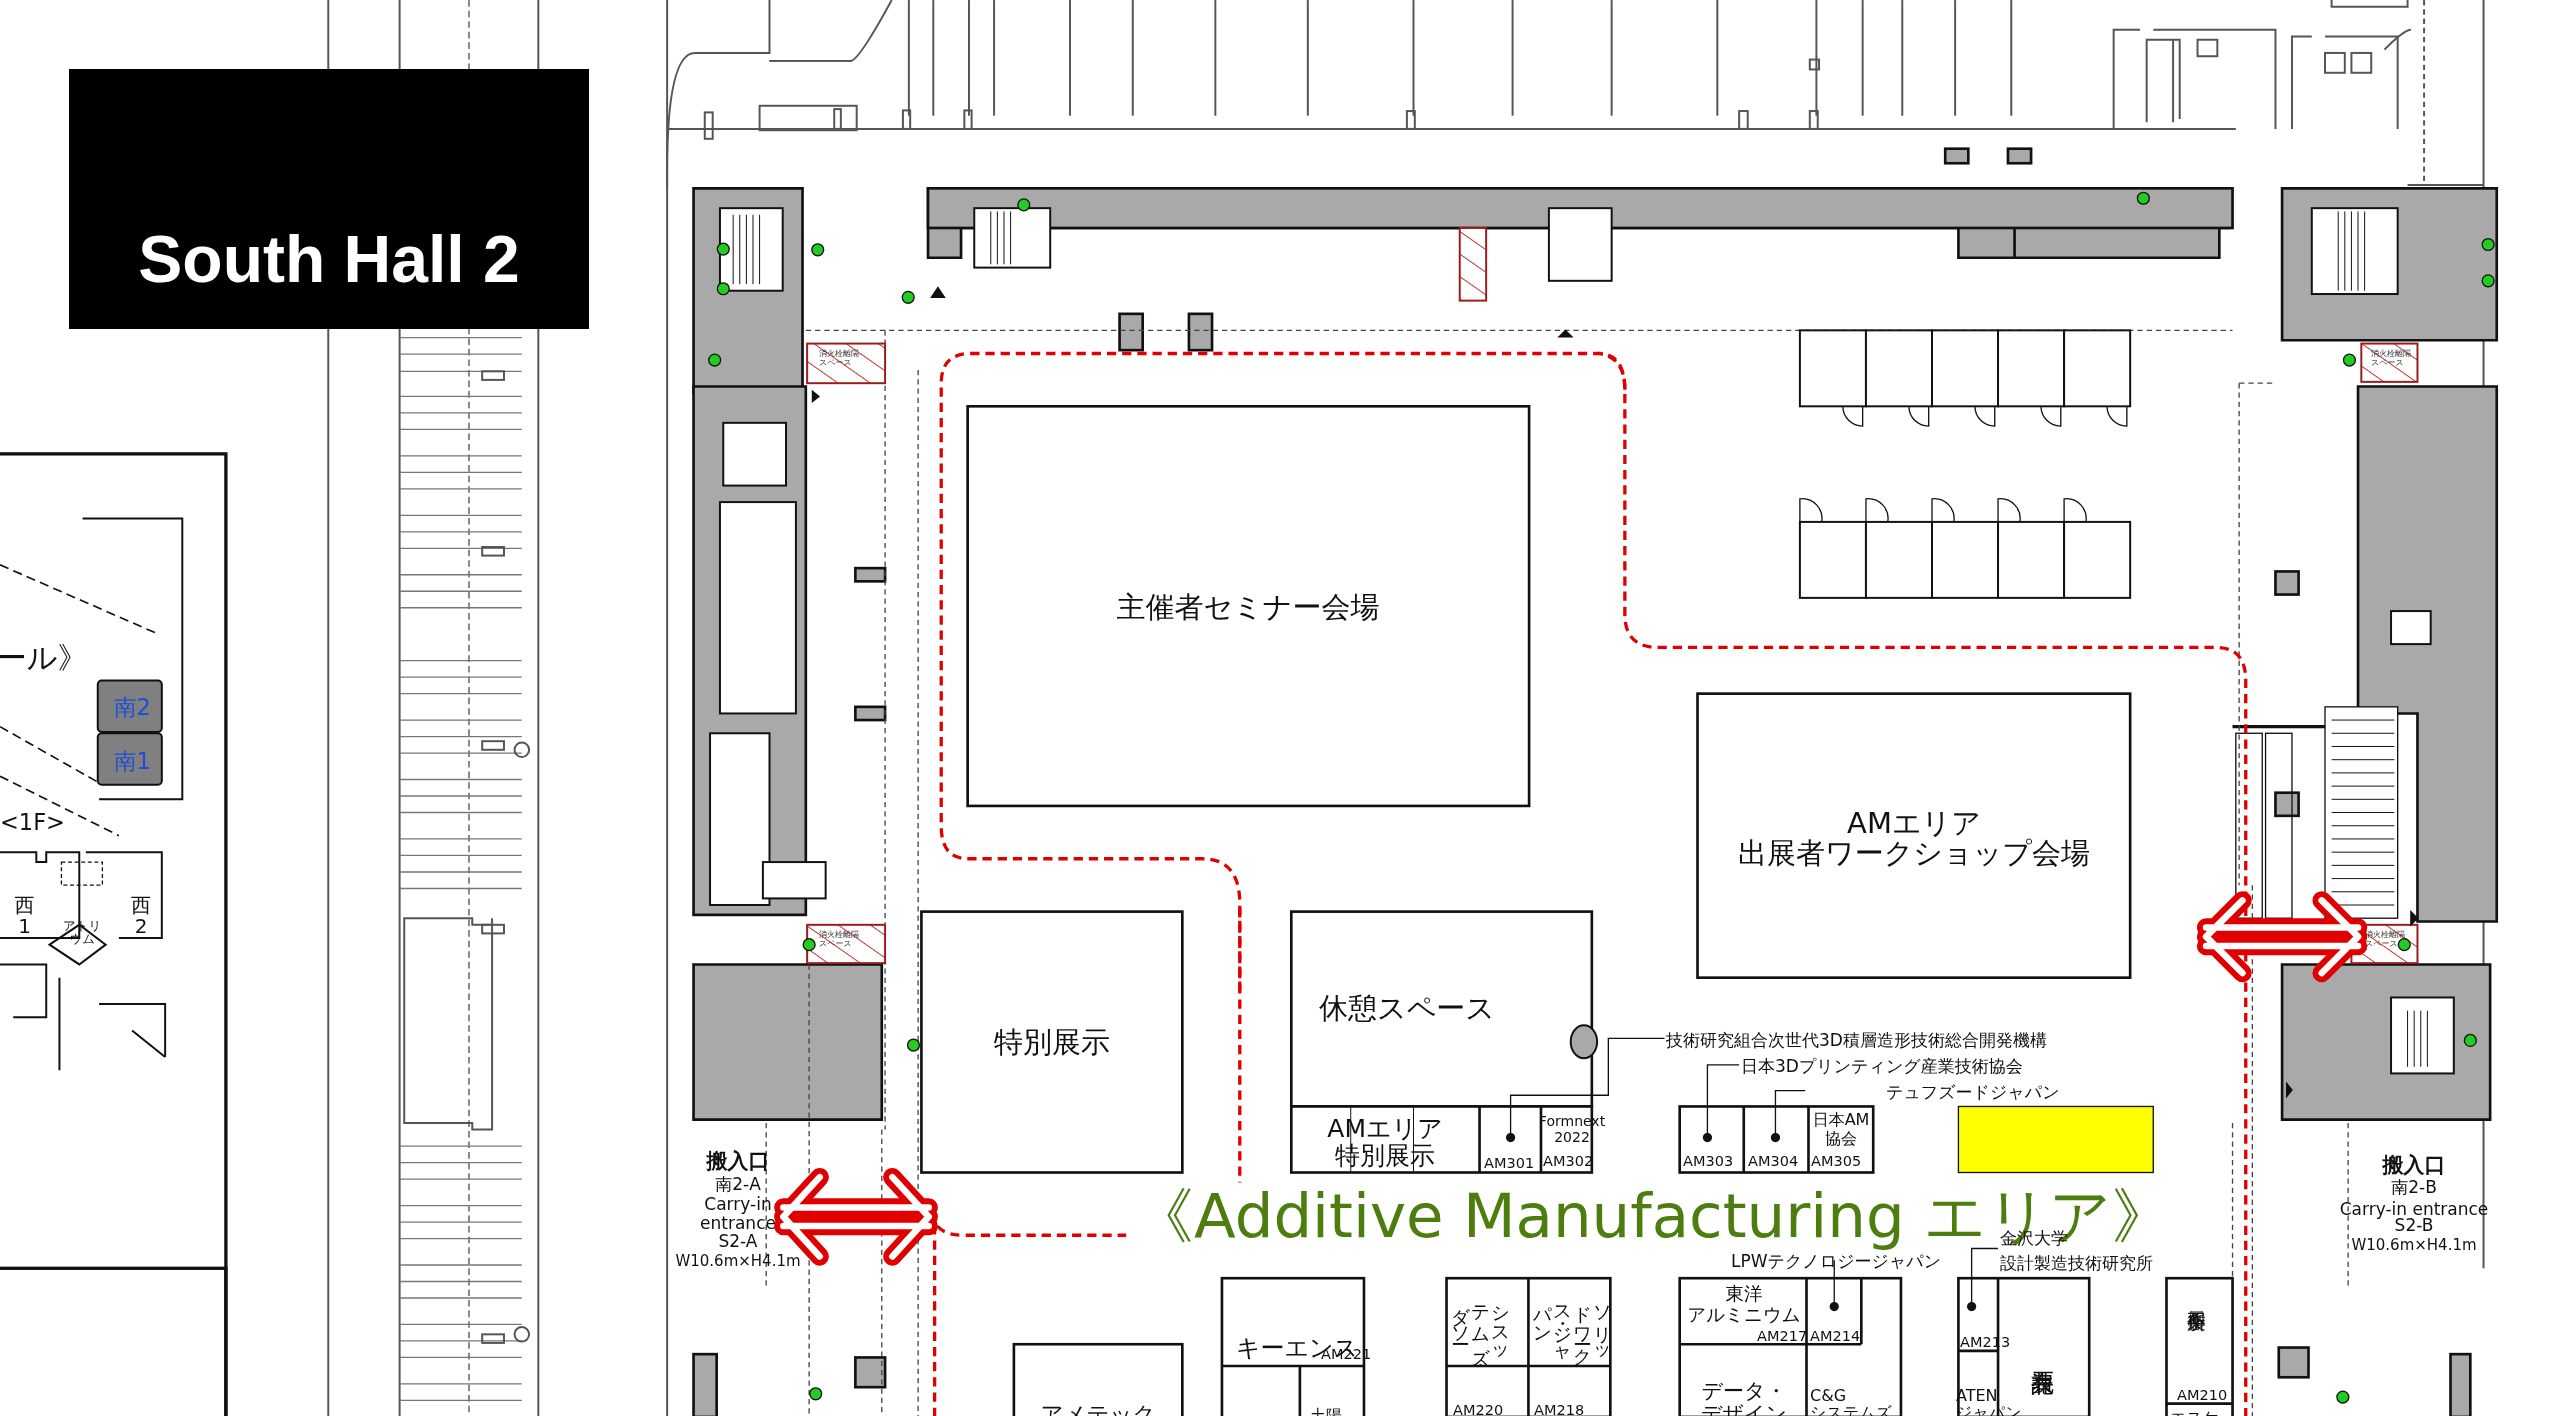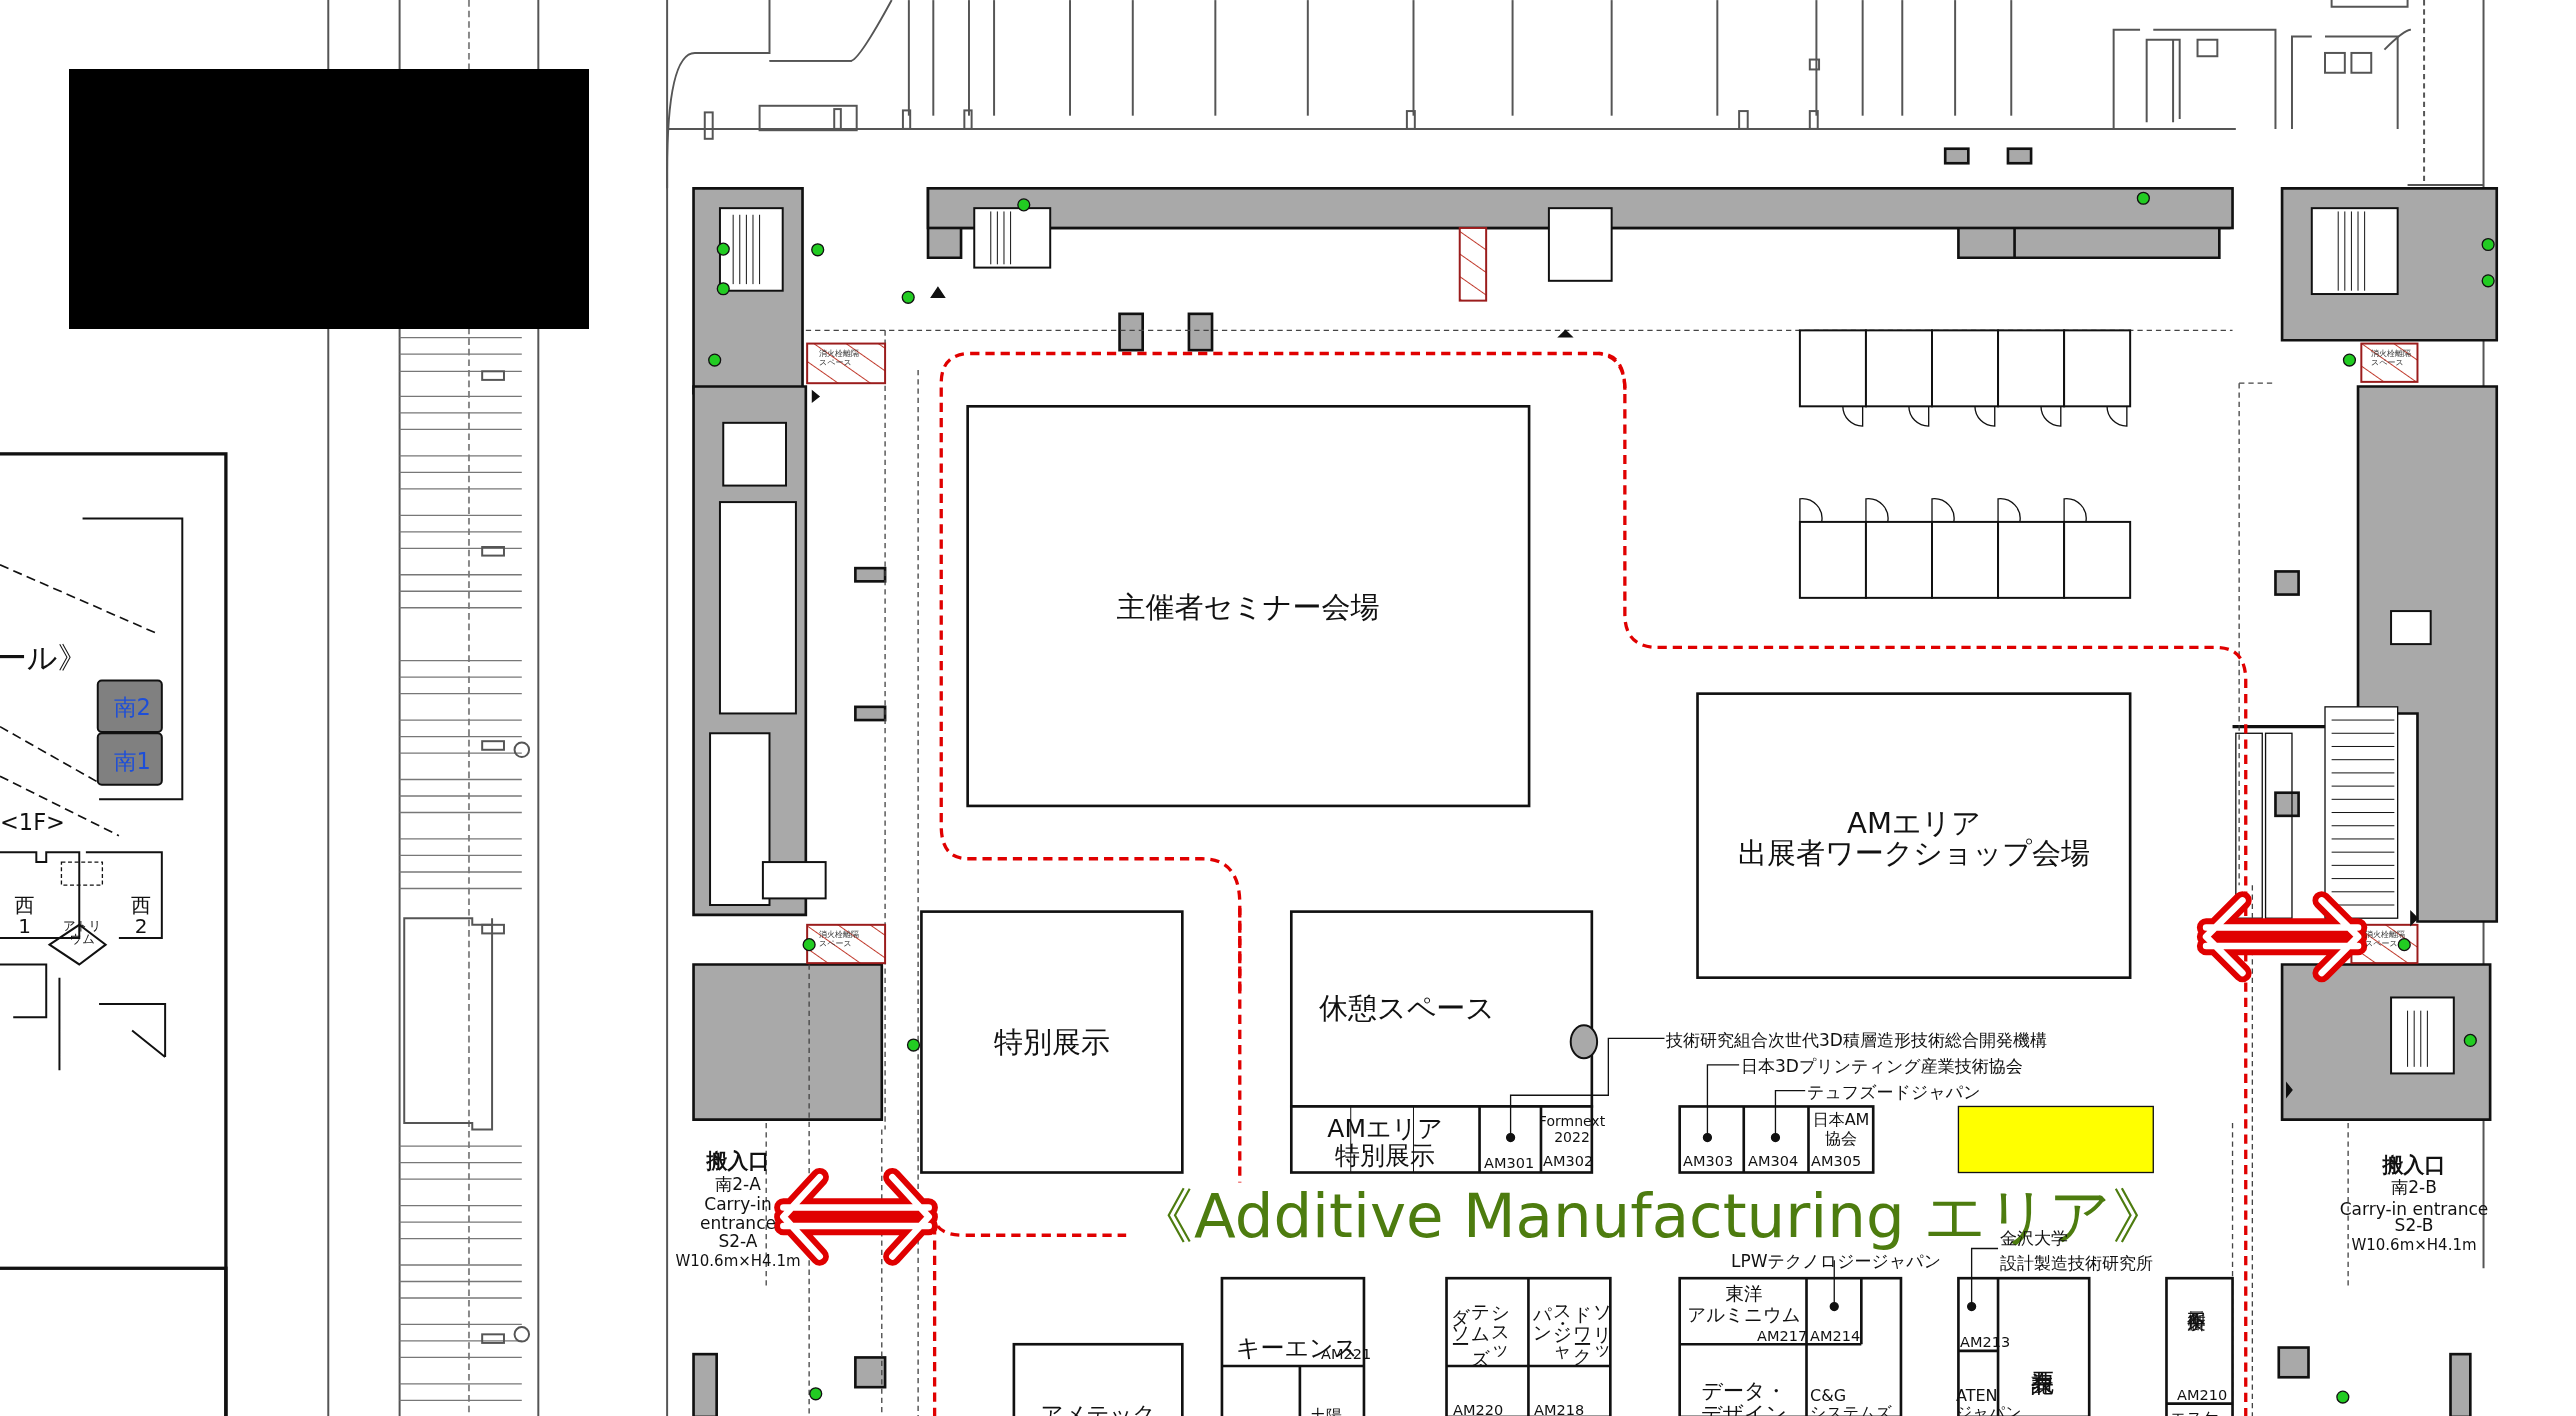--- a/index.html
+++ b/index.html
@@ -375,20 +375,21 @@
       <path d="M0 0 L55 -60 M0 0 L55 60 M220 0 L165 -60 M220 0 L165 60 M0 -14 H220 M0 14 H220" stroke="#fff" stroke-width="10"></path>
     </g>
     <g transform="translate(3340,1418)">
       <path d="M0 0 L55 -55 M0 0 L55 55 M230 0 L175 -55 M230 0 L175 55 M0 -14 H230 M0 14 H230" stroke="#e00000" stroke-width="28"></path>
       <path d="M0 0 L55 -55 M0 0 L55 55 M230 0 L175 -55 M230 0 L175 55 M0 -14 H230 M0 14 H230" stroke="#fff" stroke-width="10"></path>
     </g>
   </g>
 </svg>
 
 <div class="title-box">
+  <div class="title-en">South Hall 2</div>
 </div>
 
 <div class="mm-blue" style="left:-3.3px; top:641px;">ール》</div>
 <div class="mm-blue" style="left:0px; top:805px; font-size:22.5px;text-align:right;">&lt;1F&gt;</div>
 <div class="mm-lbl" style="left:114px; top:694px;">南2</div>
 <div class="mm-lbl" style="left:114px; top:748px;">南1</div>
 <div class="lbl" style="left:14.5px; top:895px; font-size:20px; line-height:21px; white-space:pre; text-align:center;">西
 1</div>
 <div class="lbl" style="left:131px; top:895px; font-size:20px; line-height:21px; white-space:pre; text-align:center;">西
 2</div>
@@ -412,21 +413,21 @@
 <div class="lbl c" style="left:738px; top:1252px; font-size:15px;">W10.6m×H4.1m</div>
 
 <div class="lbl c" style="left:2414px; top:1153px; font-size:21px; line-height:24px; font-weight:bold;">搬入口</div>
 <div class="lbl c small" style="left:2414px; top:1177px;">南2-B</div>
 <div class="lbl c" style="left:2414px; top:1199px; font-size:17px;">Carry-in entrance</div>
 <div class="lbl c small" style="left:2414px; top:1215px;">S2-B</div>
 <div class="lbl c" style="left:2414px; top:1236px; font-size:15px;">W10.6m×H4.1m</div>
 
 <div class="lbl" style="left:1666px; top:1029px; font-size:17px;">技術研究組合次世代3D積層造形技術総合開発機構</div>
 <div class="lbl" style="left:1741px; top:1055px; font-size:17px;">日本3Dプリンティング産業技術協会</div>
-<div class="lbl" style="left:1807px; top:1081px; font-size:17px;">テュフズードジャパン</div>
+<div class="lbl" style="left:1886px; top:1081px; font-size:17px;">テュフズードジャパン</div>
 <div class="lbl" style="left:1731px; top:1250px; font-size:17px;">LPWテクノロジージャパン</div>
 <div class="lbl" style="left:2000px; top:1229px; font-size:17px; line-height:18.5px;">金沢大学</div>
 <div class="lbl" style="left:2000px; top:1254px; font-size:17px; line-height:18.5px;">設計製造技術研究所</div>
 
 <div class="lbl small" style="left:1484px; top:1153px; font-size:14.5px;">AM301</div>
 <div class="lbl c" style="left:1572px; top:1113px; font-size:14px; line-height:16px; white-space:pre; text-align:center;">Formnext
 2022</div>
 <div class="lbl" style="left:1543px; top:1153px; font-size:14.5px;">AM302</div>
 <div class="lbl" style="left:1683px; top:1153px; font-size:14.5px;">AM303</div>
 <div class="lbl" style="left:1748px; top:1153px; font-size:14.5px;">AM304</div>

